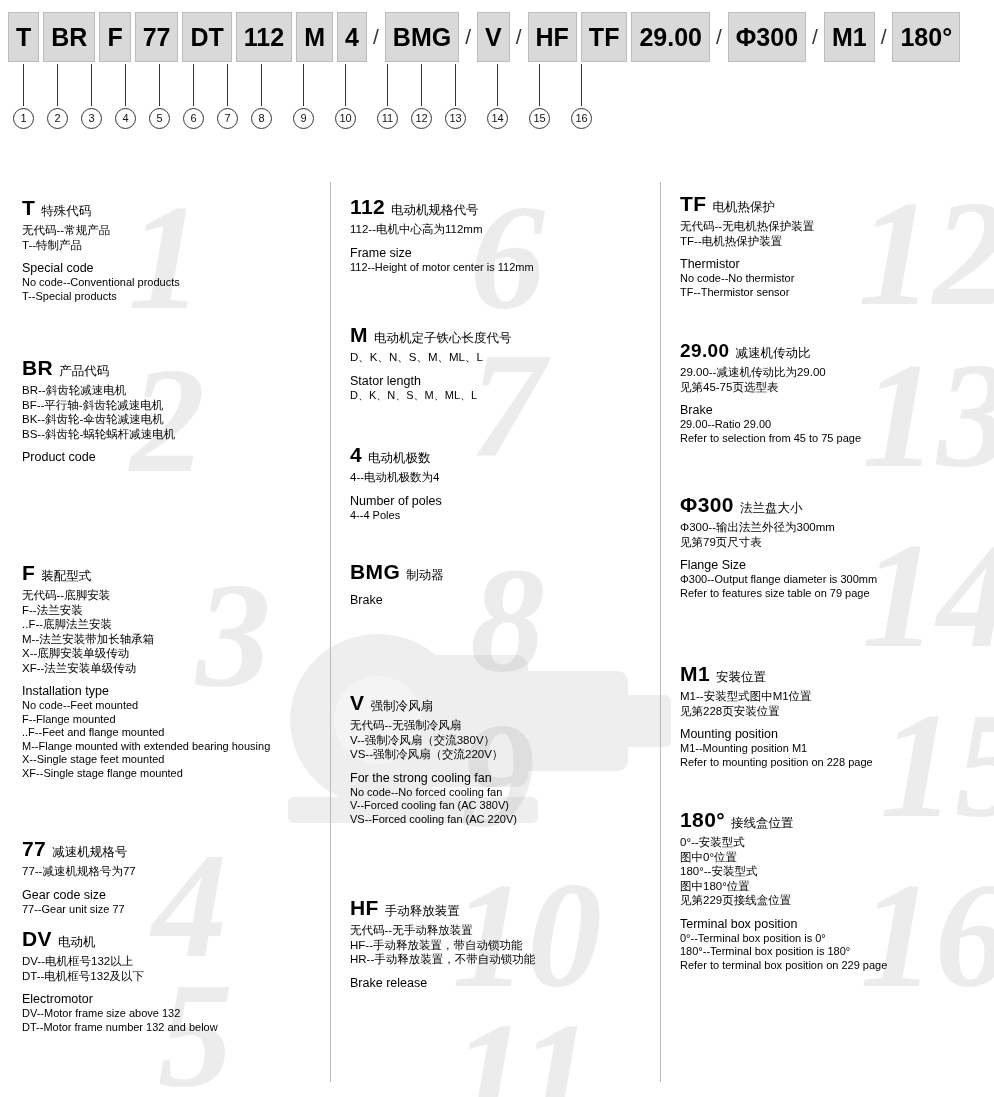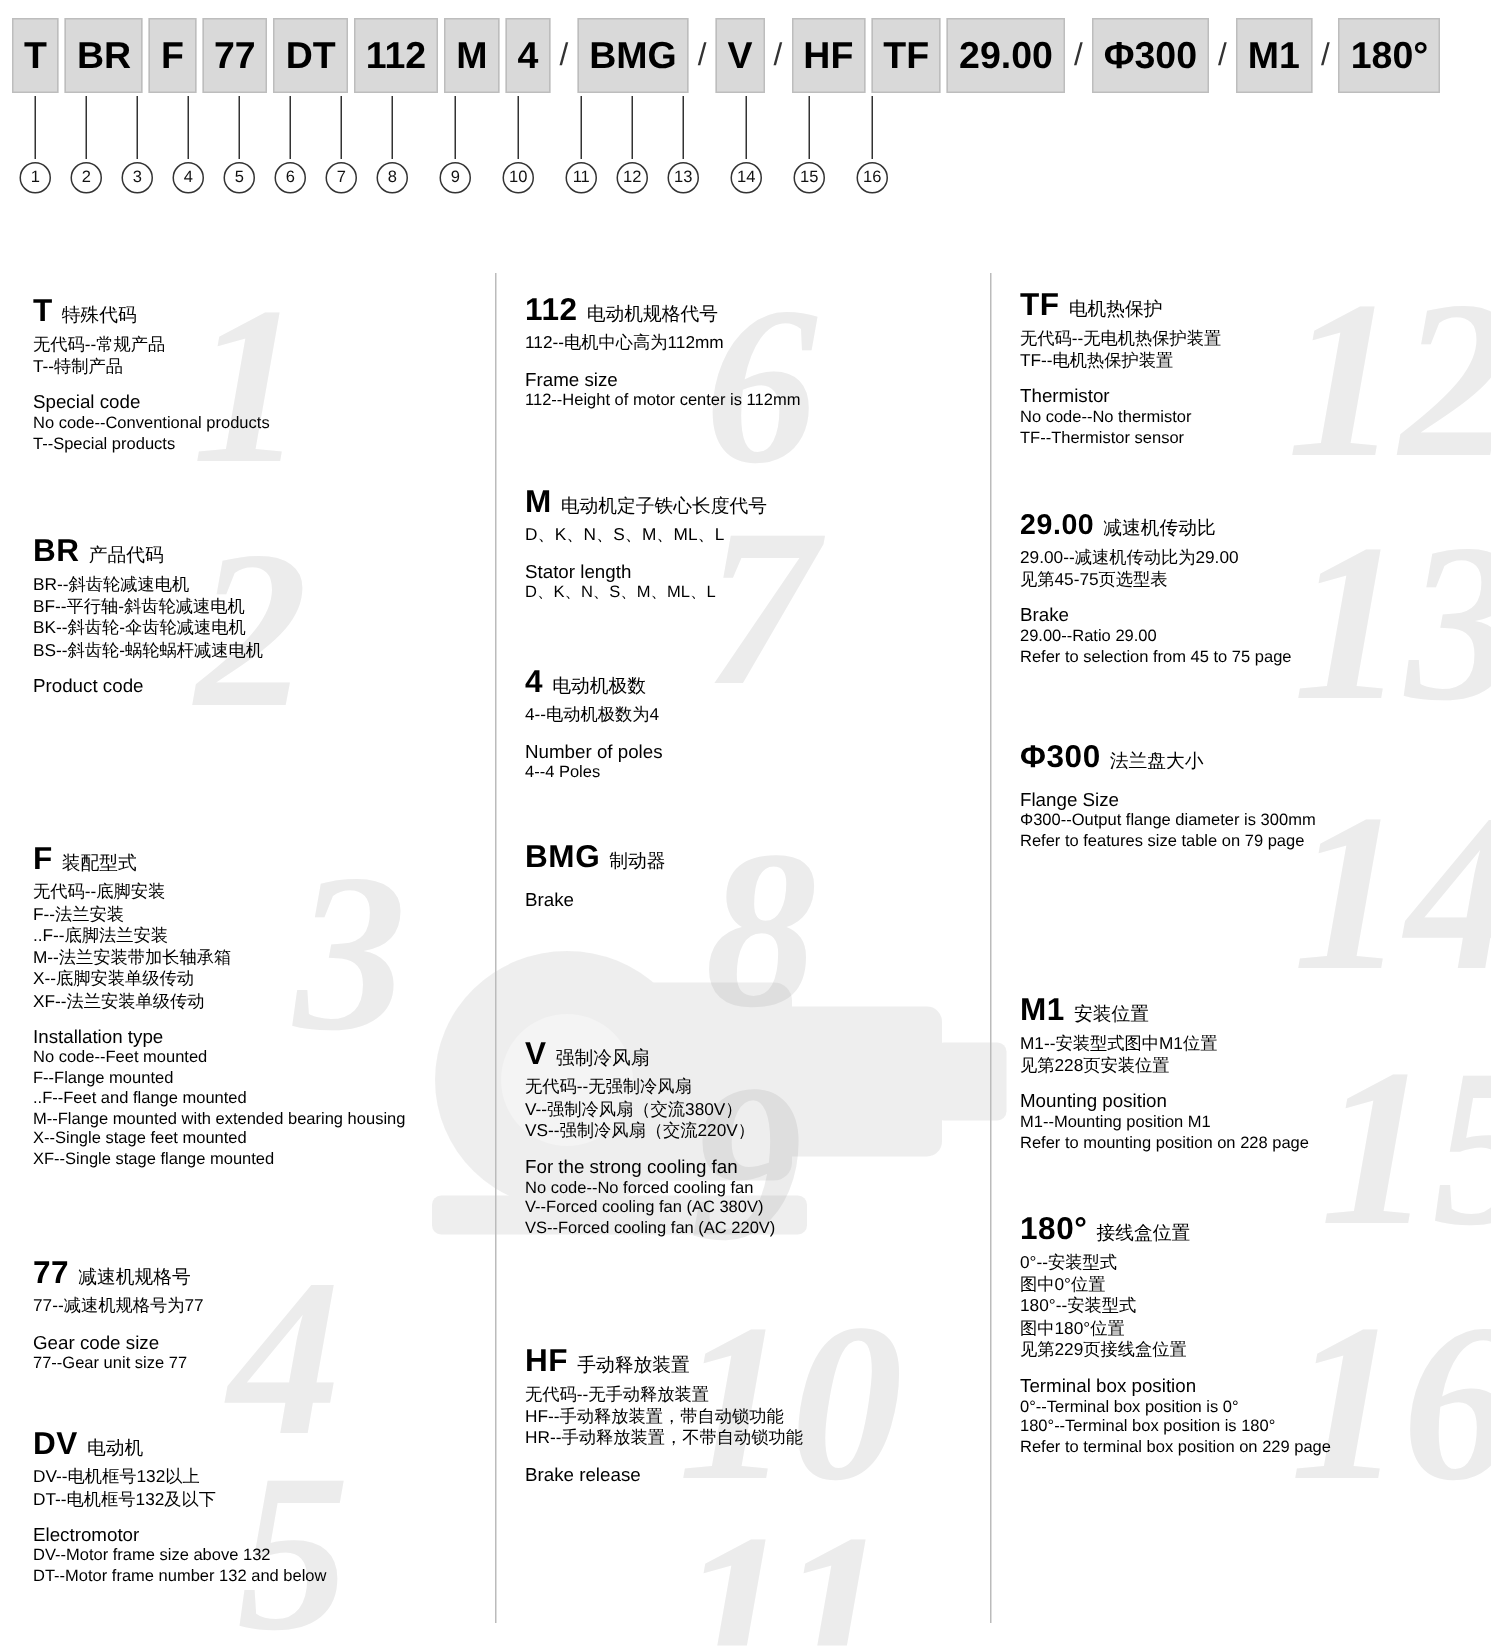--- a/index.html
+++ b/index.html
@@ -306,21 +306,21 @@
       </div>
       <div class="block" style="top: 669px;">
         <div class="blk-head">
           <span class="blk-code">77</span>
           <span class="blk-title-cn">减速机规格号</span>
         </div>
         <div class="lines-cn">77--减速机规格号为77</div>
         <div class="sub-head-en">Gear code size</div>
         <div class="lines-en">77--Gear unit size 77</div>
       </div>
-      <div class="block" style="top: 783px;">
+      <div class="block" style="top: 759px;">
         <div class="blk-head">
           <span class="blk-code">DV</span>
           <span class="blk-title-cn">电动机</span>
         </div>
         <div class="lines-cn">DV--电机框号132以上
 DT--电机框号132及以下</div>
         <div class="sub-head-en">Electromotor</div>
         <div class="lines-en">DV--Motor frame size above 132
 DT--Motor frame number 132 and below</div>
       </div>
@@ -405,20 +405,22 @@
 见第45-75页选型表</div>
         <div class="sub-head-en">Brake</div>
         <div class="lines-en">29.00--Ratio 29.00
 Refer to selection from 45 to 75 page</div>
       </div>
       <div class="block" style="top: 325px;">
         <div class="blk-head">
           <span class="blk-code">Φ300</span>
           <span class="blk-title-cn">法兰盘大小</span>
         </div>
+        <div class="lines-cn">Φ300--输出法兰外径为300mm
+见第79页尺寸表</div>
         <div class="sub-head-en">Flange Size</div>
         <div class="lines-en">Φ300--Output flange diameter is 300mm
 Refer to features size table on 79 page</div>
       </div>
       <div class="block" style="top: 494px;">
         <div class="blk-head">
           <span class="blk-code">M1</span>
           <span class="blk-title-cn">安装位置</span>
         </div>
         <div class="lines-cn">M1--安装型式图中M1位置

